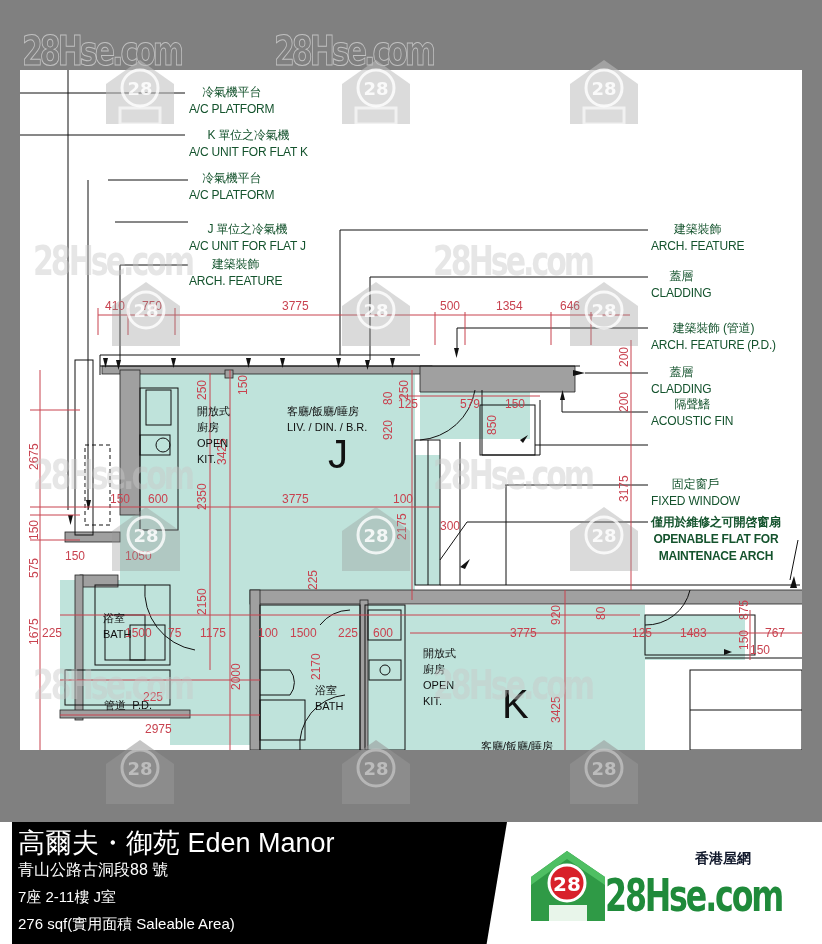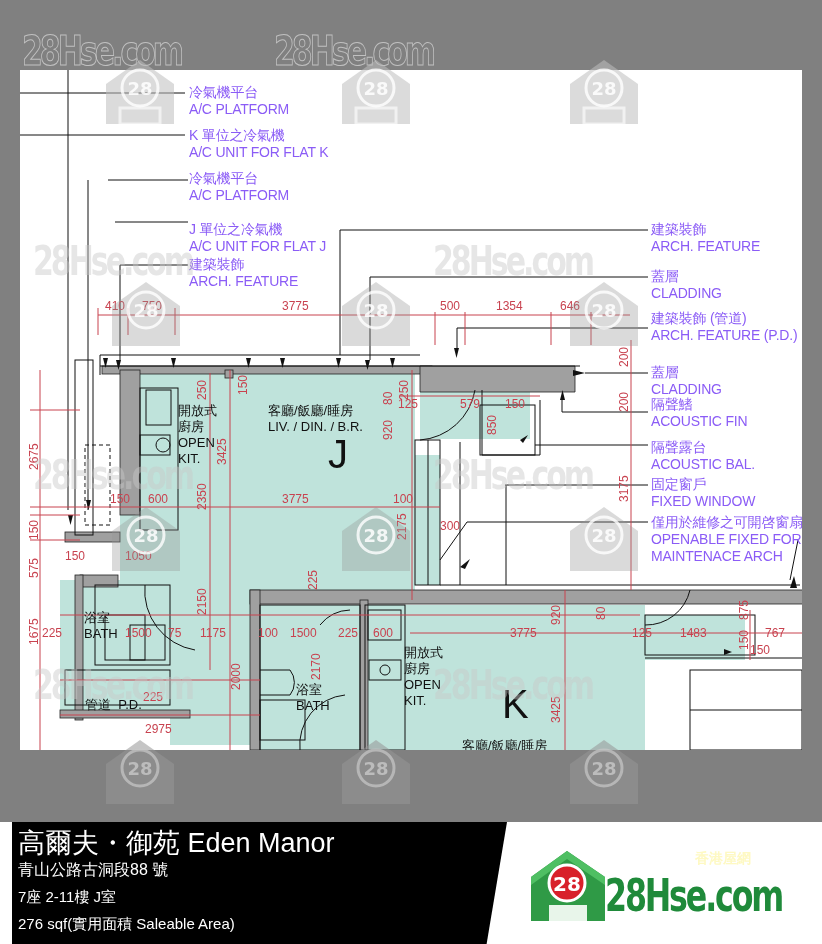--- a/index.html
+++ b/index.html
@@ -3,39 +3,39 @@
 <meta charset="utf-8">
 <style>
   * { box-sizing: border-box; margin: 0; padding: 0; }
   html, body { width: 822px; height: 944px; overflow: hidden; background: #808080; }
   body { position: relative; font-family: "Liberation Sans", "DejaVu Sans", sans-serif; }
 
   .stage { position: absolute; left: 0; top: 0; width: 822px; height: 822px; background: #808080; }
   .plan { position: absolute; left: 20px; top: 70px; width: 782px; height: 680px; background: #ffffff; overflow: hidden; }
   .plan svg { position: absolute; left: 0; top: 0; }
 
-  .label { position: absolute; font-size: 14px; line-height: 17px; color: #8b5cf6; white-space: nowrap; letter-spacing: -0.2px; }
+  .label { position: absolute; font-size: 12px; line-height: 17px; color: #14532d; white-space: nowrap; letter-spacing: -0.2px; text-align: center; }
   .dim { font-family: "Liberation Sans", sans-serif; fill: #c8424f; font-size: 12px; }
-  .room-text { position: absolute; font-size: 13px; line-height: 16px; color: #111; white-space: nowrap; }
+  .room-text { position: absolute; font-size: 11px; line-height: 16px; color: #111; white-space: nowrap; margin-left: 19px; }
   .room-letter { position: absolute; font-size: 40px; color: #111; font-weight: normal; }
 
   .wm-text { position: absolute; font-family: "DejaVu Sans", sans-serif; font-weight: bold; font-size: 40px; letter-spacing: -4px; color: rgba(200,200,200,0.45); transform: scaleX(0.75); transform-origin: left top; pointer-events: none; }
   .wm-text.outline { color: transparent; -webkit-text-stroke: 1px rgba(220,220,220,0.7); }
   .wm-house { position: absolute; width: 72px; height: 70px; pointer-events: none; }
 
   .footer { position: absolute; left: 0; top: 822px; width: 822px; height: 122px; background: #ffffff; }
   .footer-green { position: absolute; left: 12px; top: 0; width: 495px; height: 148px; background: #000000; clip-path: polygon(0 0, 100% 0, 95% 100%, 0 100%); }
   .f-title { position: absolute; left: 6px; top: 4px; color: #fff; font-size: 27px; line-height: 34px; white-space: nowrap; }
   .f-line { position: absolute; left: 6px; color: #fff; white-space: nowrap; }
   .f-addr { top: 38px; font-size: 16px; }
   .f-unit { top: 66px; font-size: 15px; }
   .f-area { top: 93px; font-size: 15px; }
 
   .logo { position: absolute; left: 527px; top: 845px; width: 260px; height: 80px; }
-  .logo-tag { position: absolute; left: 695px; top: 850px; font-size: 14px; color: #fef9c3; font-weight: bold; }
+  .logo-tag { position: absolute; left: 695px; top: 850px; font-size: 14px; color: #0f172a; font-weight: bold; }
   .logo-text { position: absolute; left: 605px; top: 870px; font-family: "DejaVu Sans", sans-serif; font-weight: bold; font-size: 44px; color: #1f8a3a; letter-spacing: -3px; transform: scaleX(0.72); transform-origin: left top; white-space: nowrap; }
 </style>
 </head>
 <body>
 
 <div class="stage">
 
   <div class="wm-text outline" style="left:22px;top:28px;">28Hse.com</div>
   <div class="wm-text outline" style="left:274px;top:28px;">28Hse.com</div>
 
@@ -273,43 +273,39 @@
     </div>
 
     <div class="label" style="left:631px;top:151px;">
       <div>建築裝飾</div>
         <div>ARCH. FEATURE</div>
     </div>
     <div class="label" style="left:631px;top:198px;">
       <div>蓋層</div>
         <div>CLADDING</div>
     </div>
-    <div class="label" style="left:631px;top:240px;">
+    <div class="label" style="left:631px;top:250px;">
       <div>建築裝飾 (管道)</div>
         <div>ARCH. FEATURE (P.D.)</div>
     </div>
     <div class="label" style="left:631px;top:294px;">
       <div>蓋層</div>
         <div>CLADDING</div>
     </div>
     <div class="label" style="left:631px;top:326px;">
       <div>隔聲鰭</div>
         <div>ACOUSTIC FIN</div>
     </div>
-    <div class="label" style="left:631px;top:369px;">
-      <div>隔聲露台</div>
-        <div>ACOUSTIC BAL.</div>
-    </div>
     <div class="label" style="left:631px;top:406px;">
       <div>固定窗戶</div>
         <div>FIXED WINDOW</div>
     </div>
-    <div class="label" style="left:631px;top:444px;">
+    <div class="label" style="left:631px;top:444px;font-weight:bold;">
       <div>僅用於維修之可開啓窗扇</div>
-        <div>OPENABLE FIXED FOR</div>
+        <div>OPENABLE FLAT FOR</div>
         <div>MAINTENACE ARCH</div>
     </div>
 
     <div class="room-text" style="left:248px;top:333px;">
       <div>客廳/飯廳/睡房</div>
         <div>LIV. / DIN. / B.R.</div>
     </div>
     <div class="room-letter" style="left:308px;top:362px;">J</div>
     <div class="room-text" style="left:158px;top:333px;">
       <div>開放式</div>

